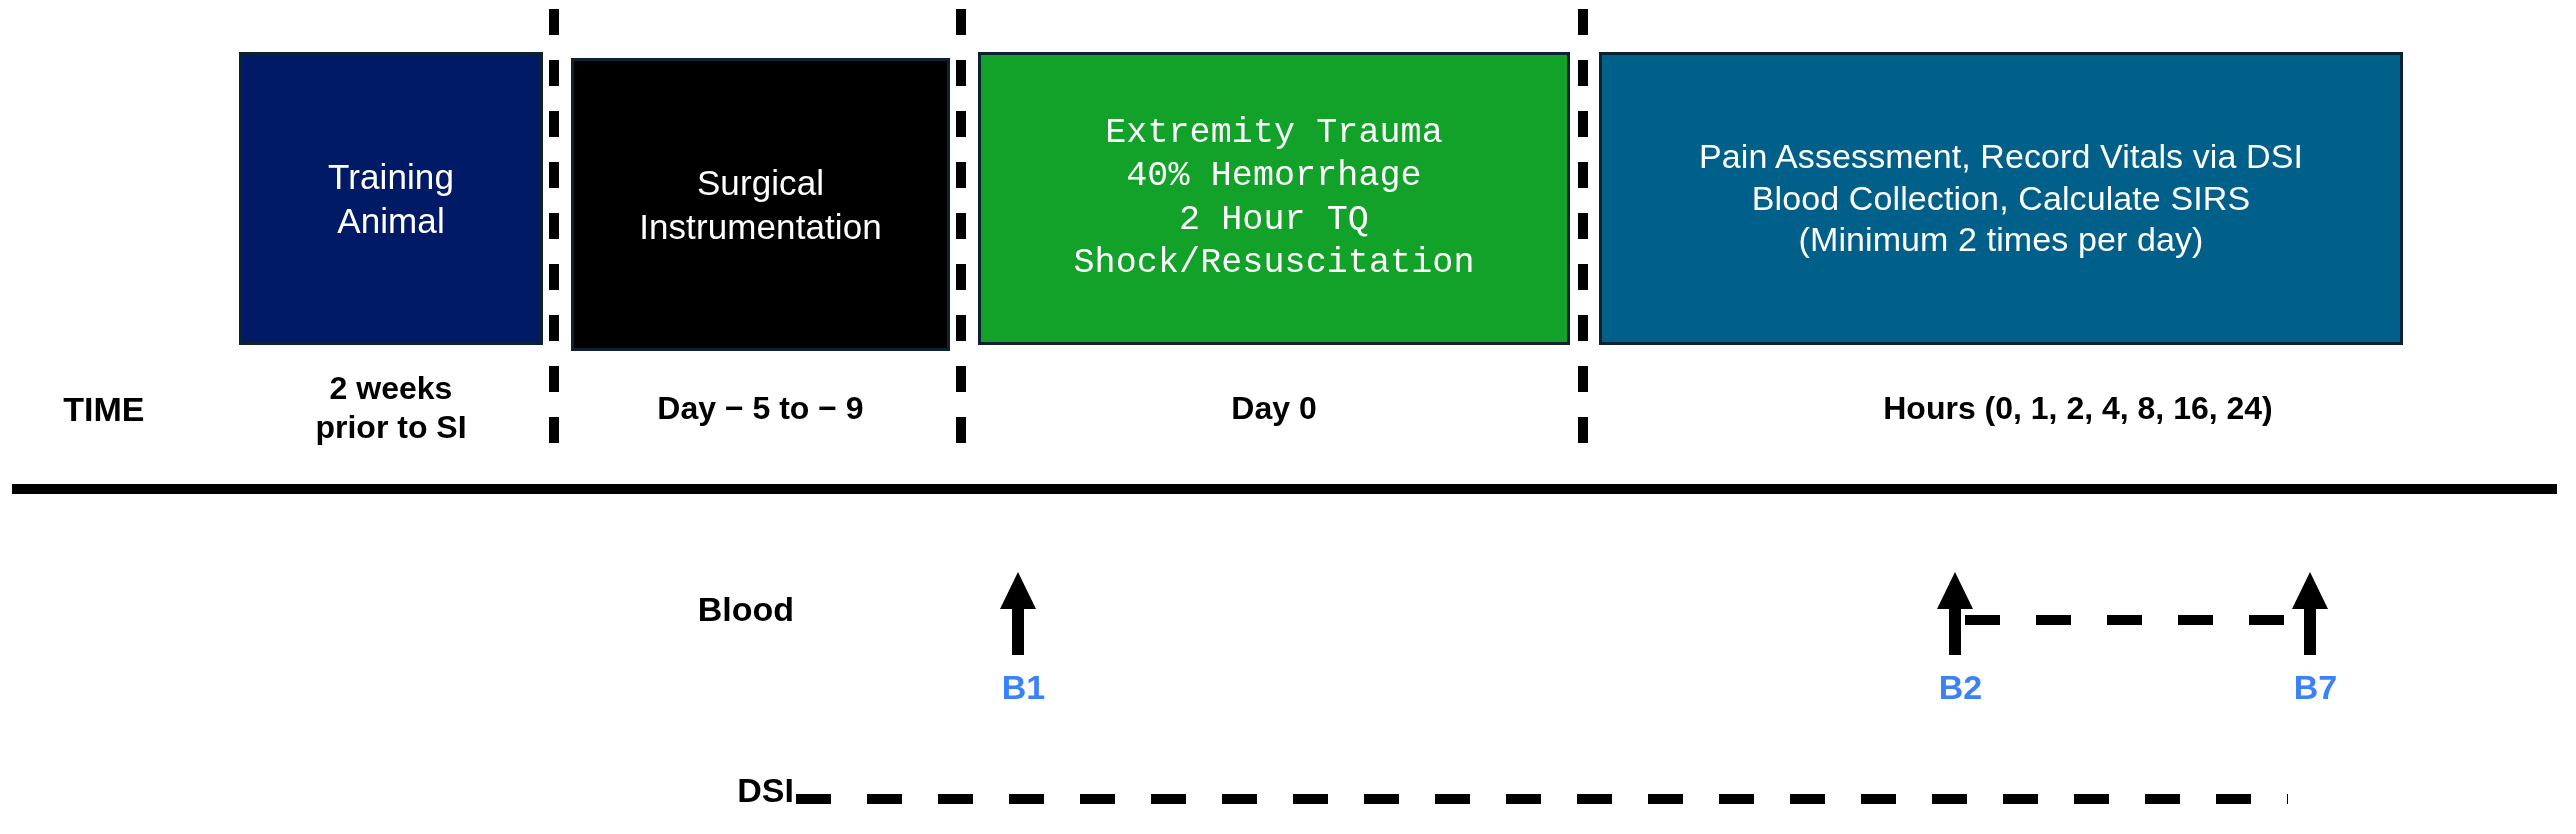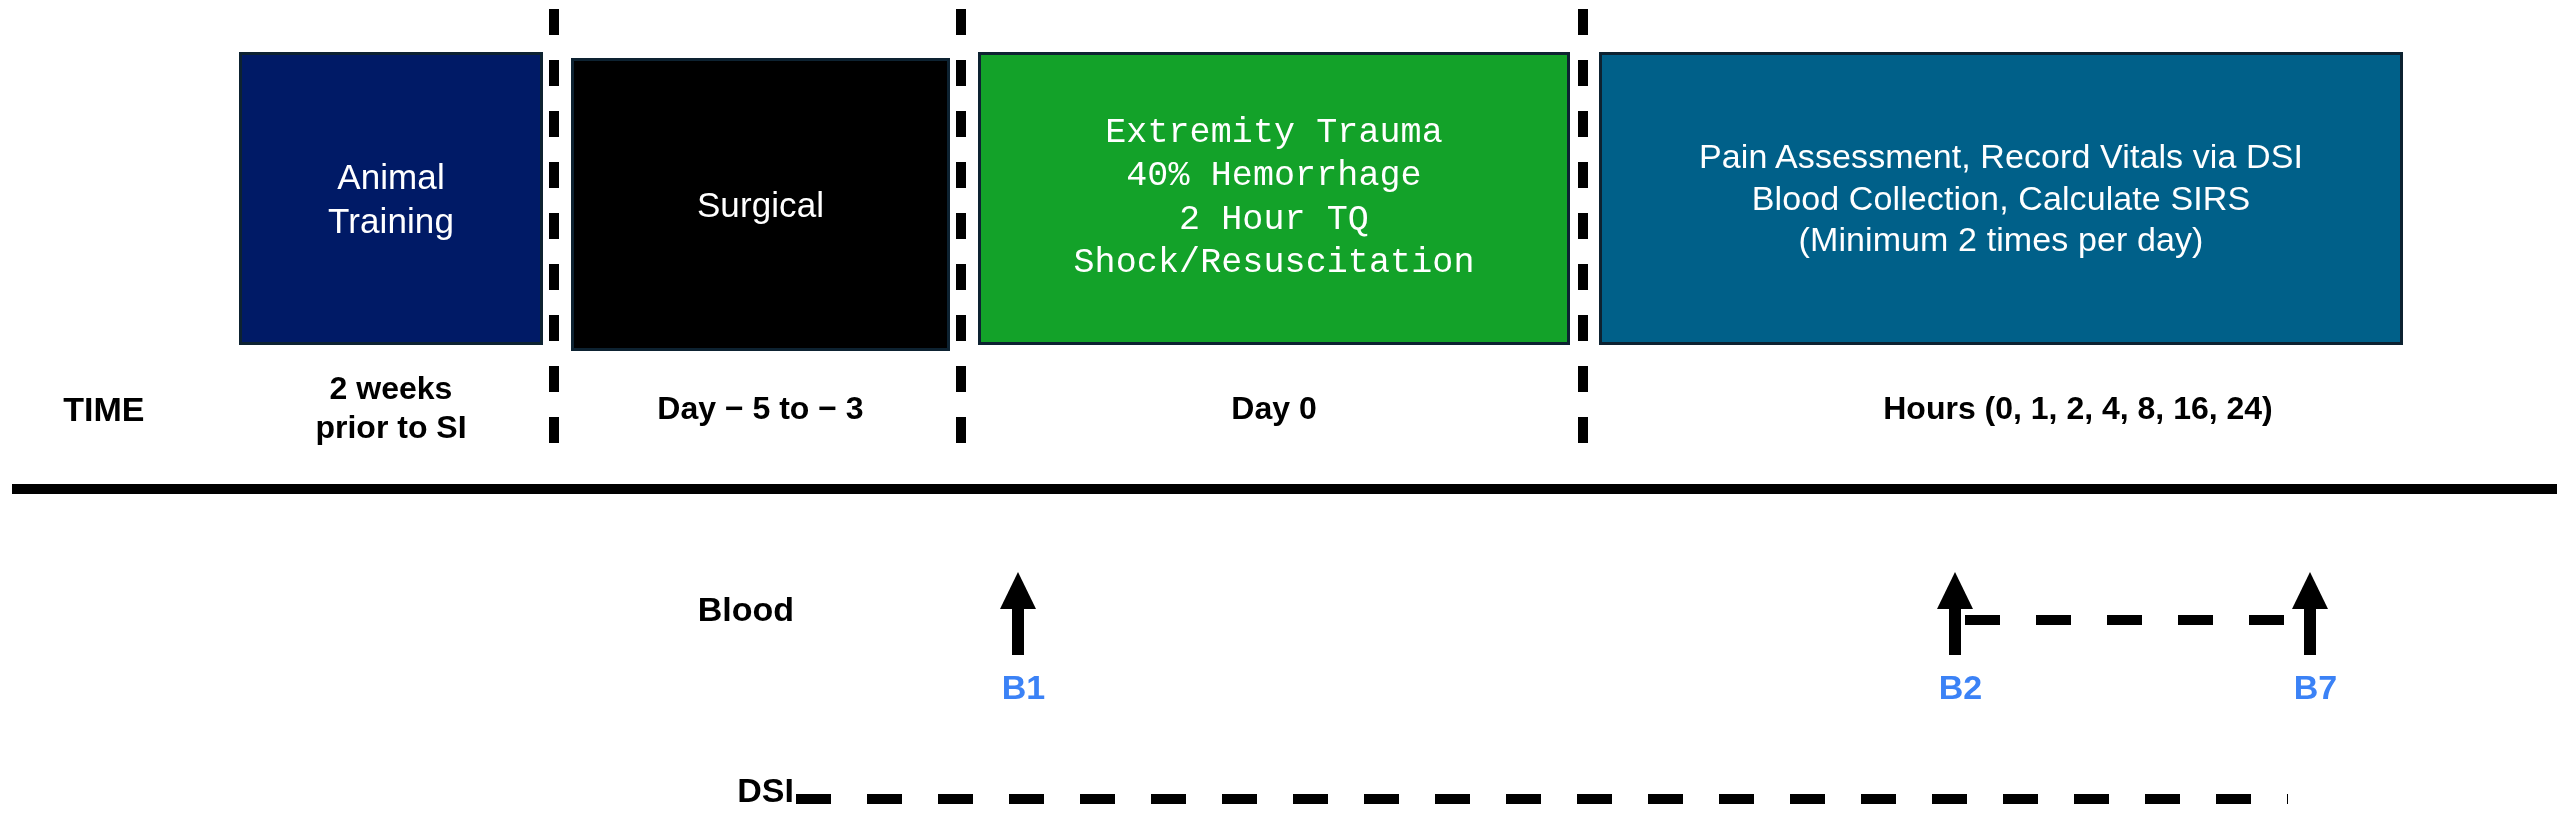--- a/index.html
+++ b/index.html
@@ -160,28 +160,29 @@
   #dash-blood { left: 1965px; top: 615px;  width: 333px; }
   #dash-dsi   { left: 796px; top: 794px; width: 1492px; }
 </style>
 </head>
 <body>
 
 <div id="canvas">
 
   <div class="phase-box" id="box-training">
     <span class="lines">
+      <span class="line">Training</span>
       <span class="line">Animal</span>
-      <span class="line">Training</span>
     </span>
   </div>
 
   <div class="phase-box" id="box-surgical">
     <span class="lines">
       <span class="line">Surgical</span>
+      <span class="line">Instrumentation</span>
     </span>
   </div>
 
   <div class="phase-box" id="box-trauma">
     <span class="lines">
       <span class="line">Extremity Trauma</span>
       <span class="line">40% Hemorrhage</span>
       <span class="line">2 Hour TQ</span>
       <span class="line">Shock/Resuscitation</span>
     </span>
@@ -195,21 +196,21 @@
     </span>
   </div>
 
   <div class="v-sep" id="sep-1"></div>
   <div class="v-sep" id="sep-2"></div>
   <div class="v-sep" id="sep-3"></div>
 
   <div class="time-label" id="time-word">TIME</div>
   <div class="time-label" id="time-1">2 weeks
 prior to SI</div>
-  <div class="time-label" id="time-2">Day − 5 to − 3</div>
+  <div class="time-label" id="time-2">Day − 5 to − 9</div>
   <div class="time-label" id="time-3">Day 0</div>
   <div class="time-label" id="time-4">Hours (0, 1, 2, 4, 8, 16, 24)</div>
 
   <div id="timeline-rule"></div>
 
   <div class="row-label" id="label-blood">Blood</div>
 
   <div class="arrow" id="arrow-b1">
     <span class="head"></span>
     <span class="shaft"></span>

